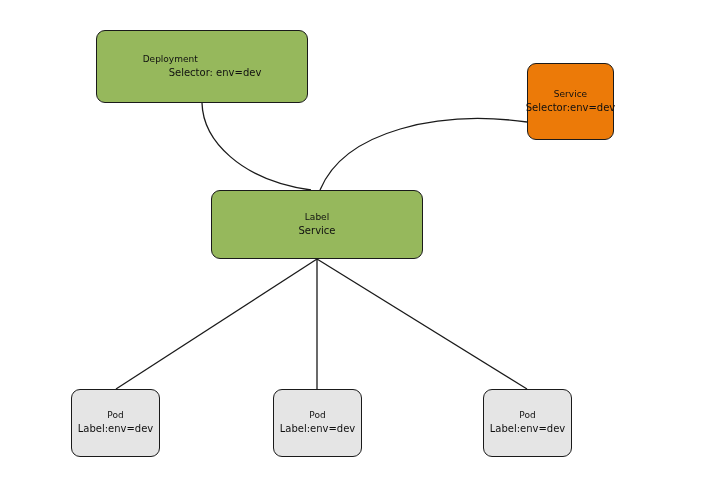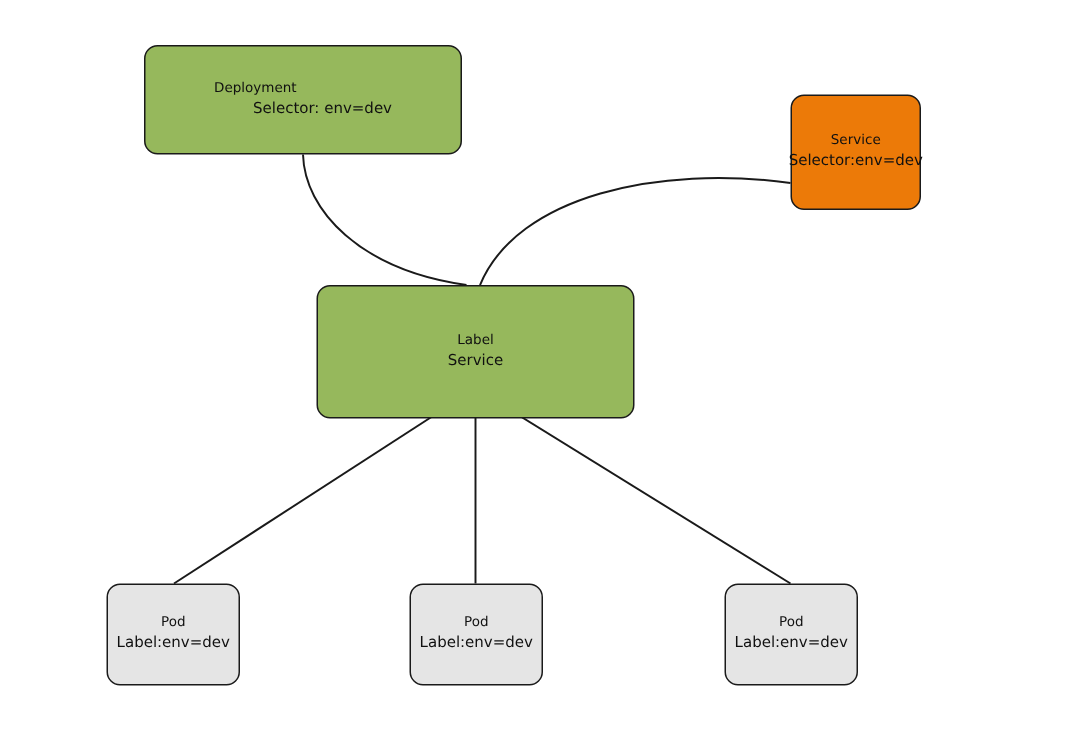--- a/index.html
+++ b/index.html
@@ -96,21 +96,21 @@
       <span class="line txt-title line-1">Deployment</span>
       <span class="line txt-sub line-2">Selector: env=dev</span>
     </div>
   </div>
 
   <div class="node node-service" style="left:527px; top:63px; width:87px; height:77px;">
     <span class="line txt-title">Service</span>
     <span class="line txt-sub">Selector:env=dev</span>
   </div>
 
-  <div class="node node-label-selector" style="left:211px; top:190px; width:212px; height:89px;">
+  <div class="node node-label-selector" style="left:211px; top:190px; width:212px; height:69px;">
     <span class="line txt-title">Label</span>
     <span class="line txt-sub">Service</span>
   </div>
 
   <div class="node node-pod" style="left:71px; top:389px; width:89px; height:68px;">
     <span class="line txt-title">Pod</span>
     <span class="line txt-sub">Label:env=dev</span>
   </div>
 
   <div class="node node-pod" style="left:273px; top:389px; width:89px; height:68px;">

